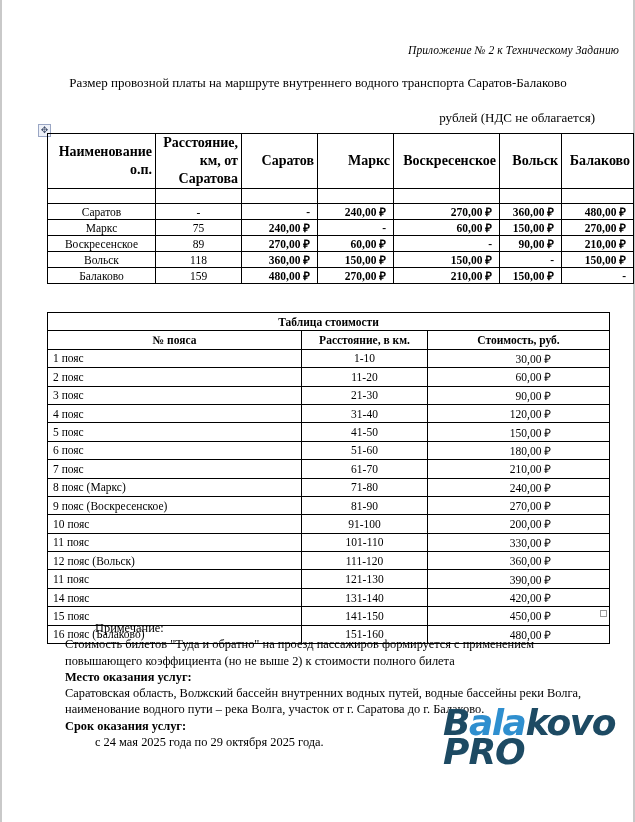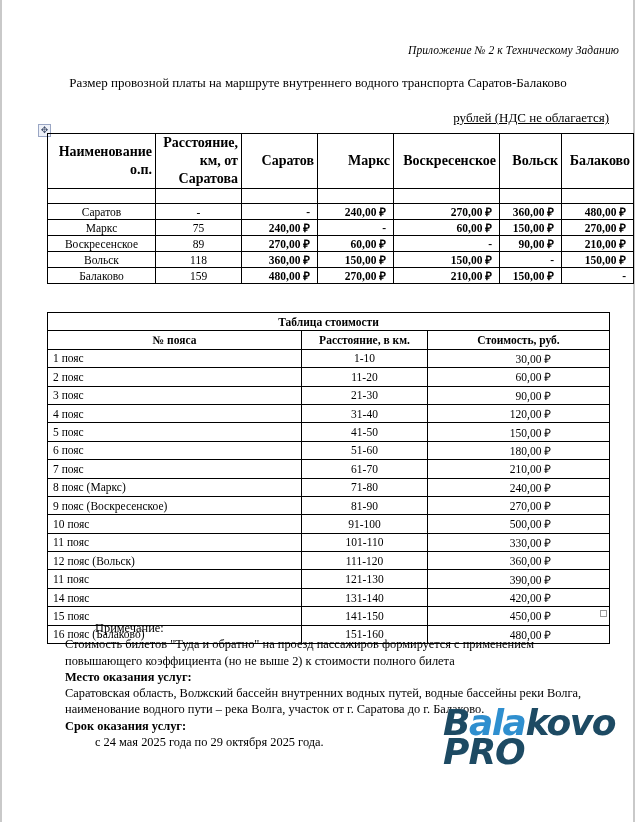--- a/index.html
+++ b/index.html
@@ -52,24 +52,23 @@
     left: 62px;
     width: 512px;
     text-align: center;
     font-weight: normal;
     font-size: 13px;
     line-height: 17px;
   }
   .currency-note {
     position: absolute;
     top: 110px;
-    right: 26px;
+    right: 40px;
     font-size: 13px;
     white-space: nowrap;
-    text-decoration: underline;
   }
 
   
   .move-handle {
     position: absolute;
     left: 38px;
     top: 124px;
     width: 11px;
     height: 11px;
     border: 1px solid #9aa6c4;
@@ -356,21 +355,21 @@
         <td class="zone-price">240,00 ₽</td>
       </tr>
       <tr>
         <td class="zone-name">9 пояс (Воскресенское)</td>
         <td class="zone-range">81-90</td>
         <td class="zone-price">270,00 ₽</td>
       </tr>
       <tr>
         <td class="zone-name">10 пояс</td>
         <td class="zone-range">91-100</td>
-        <td class="zone-price">500,00 ₽</td>
+        <td class="zone-price">200,00 ₽</td>
       </tr>
       <tr>
         <td class="zone-name">11 пояс</td>
         <td class="zone-range">101-110</td>
         <td class="zone-price">330,00 ₽</td>
       </tr>
       <tr>
         <td class="zone-name">12 пояс (Вольск)</td>
         <td class="zone-range">111-120</td>
         <td class="zone-price">360,00 ₽</td>

